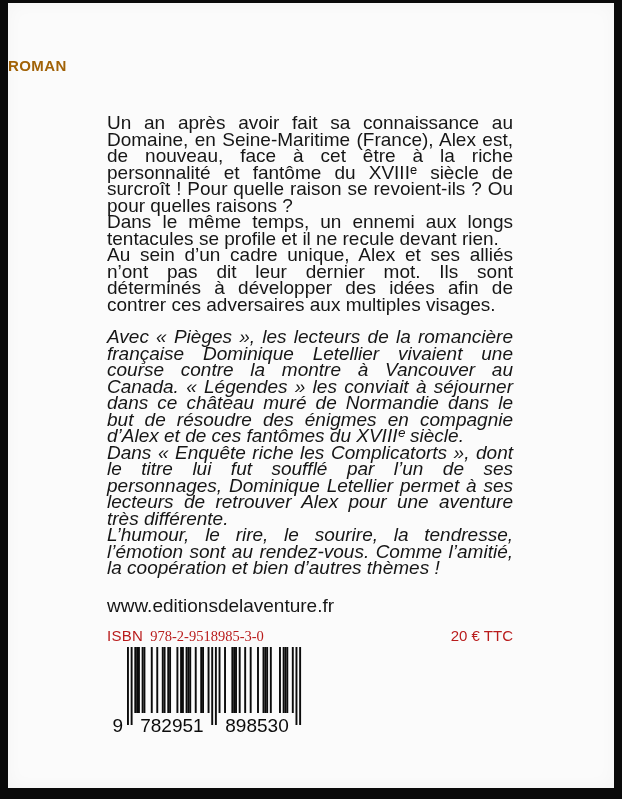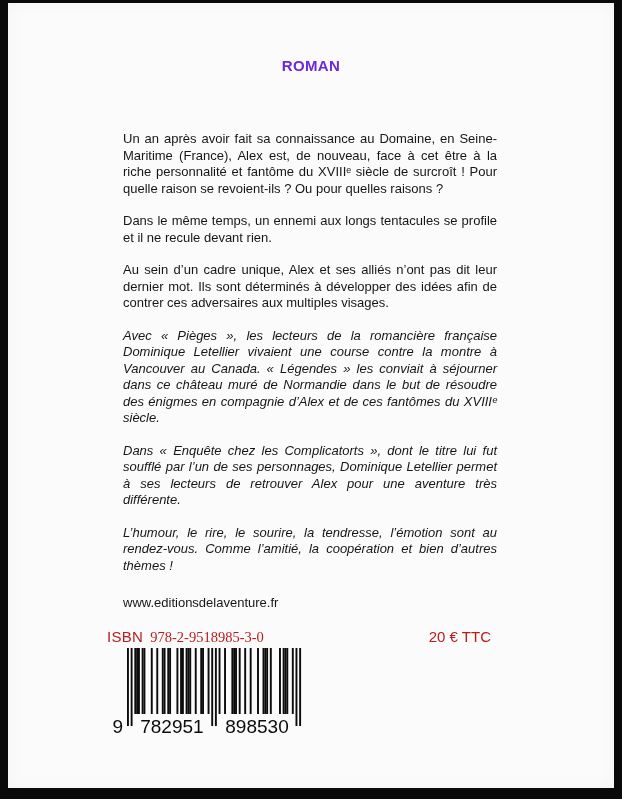--- a/index.html
+++ b/index.html
@@ -8,48 +8,47 @@
     background:#0a0a0a;
     font-family:"Liberation Sans","DejaVu Sans",sans-serif;
   }
   .page{
     position:absolute;left:8px;top:3px;width:606px;height:785px;
     background:#fbfbfb;
     box-shadow:inset 0 0 18px rgba(0,0,0,0.03);
   }
   .genre{
     position:absolute;top:54px;left:0;right:0;
-    text-align:center;
-    font-size:15px;font-weight:700;letter-spacing:0.4px;color:#6d28d9;
+    font-size:15px;font-weight:700;letter-spacing:0.4px;color:#a16207;
   }
   .column{
     position:absolute;left:99px;top:112px;width:406px;color:#161616;
   }
   .column p{
-    margin:16px;text-align:justify;
-    font-size:13px;line-height:16.5px;
+    margin:0;text-align:justify;
+    font-size:19px;line-height:16.5px;
   }
   .review{margin-top:16px;}
   .review p{font-style:italic;}
   .website{
     margin-top:21px !important;
     text-align:right;
     font-size:13.5px;
   }
   .isbn-row{
     margin-top:13px;
     display:flex;justify-content:space-between;align-items:baseline;
     font-size:15px;color:#b91c1c;
   }
   .isbn-label{letter-spacing:0.3px;}
   .isbn-number{
     font-family:"Liberation Serif","DejaVu Serif",serif;
     font-size:14.5px;margin-left:7px;
   }
-  .price{margin-right:22px;white-space:nowrap;}
+  .price{white-space:nowrap;}
   .barcode-wrap{margin-left:20px;margin-top:2px;width:174px;}
   .barcode-wrap svg{overflow:visible;display:block;}
   .bc-rect{fill:#0c0c0c;}
   .bc-digit{
     font-family:"Liberation Sans","DejaVu Sans",sans-serif;
     font-size:19px;fill:#0c0c0c;
   }
 </style>
 </head>
 <body>
@@ -61,21 +60,21 @@
   <div class="column">
 
     <div class="synopsis">
       <p>Un an après avoir fait sa connaissance au Domaine, en Seine-Maritime (France), Alex est, de nouveau, face à cet être à la riche personnalité et fantôme du XVIIIᵉ siècle de surcroît ! Pour quelle raison se revoient-ils ? Ou pour quelles raisons ?</p>
       <p>Dans le même temps, un ennemi aux longs tentacules se profile et il ne recule devant rien.</p>
       <p>Au sein d’un cadre unique, Alex et ses alliés n’ont pas dit leur dernier mot. Ils sont déterminés à développer des idées afin de contrer ces adversaires aux multiples visages.</p>
     </div>
 
     <div class="review">
       <p>Avec « Pièges », les lecteurs de la romancière française Dominique Letellier vivaient une course contre la montre à Vancouver au Canada. « Légendes » les conviait à séjourner dans ce château muré de Normandie dans le but de résoudre des énigmes en compagnie d’Alex et de ces fantômes du XVIIIᵉ siècle.</p>
-      <p>Dans « Enquête chez les Complicatorts », dont le titre lui fut soufflé par l’un de ses personnages, Dominique Letellier permet à ses lecteurs de retrouver Alex pour une aventure très différente.</p>
+      <p>Dans « Enquête riche les Complicatorts », dont le titre lui fut soufflé par l’un de ses personnages, Dominique Letellier permet à ses lecteurs de retrouver Alex pour une aventure très différente.</p>
       <p>L’humour, le rire, le sourire, la tendresse, l’émotion sont au rendez-vous. Comme l’amitié, la coopération et bien d’autres thèmes !</p>
     </div>
 
     <p class="website">www.editionsdelaventure.fr</p>
 
     <div class="isbn-row">
       <span>
         <span class="isbn-label">ISBN</span><span class="isbn-number">978-2-9518985-3-0</span>
       </span>
       <span class="price">20 € TTC</span>

